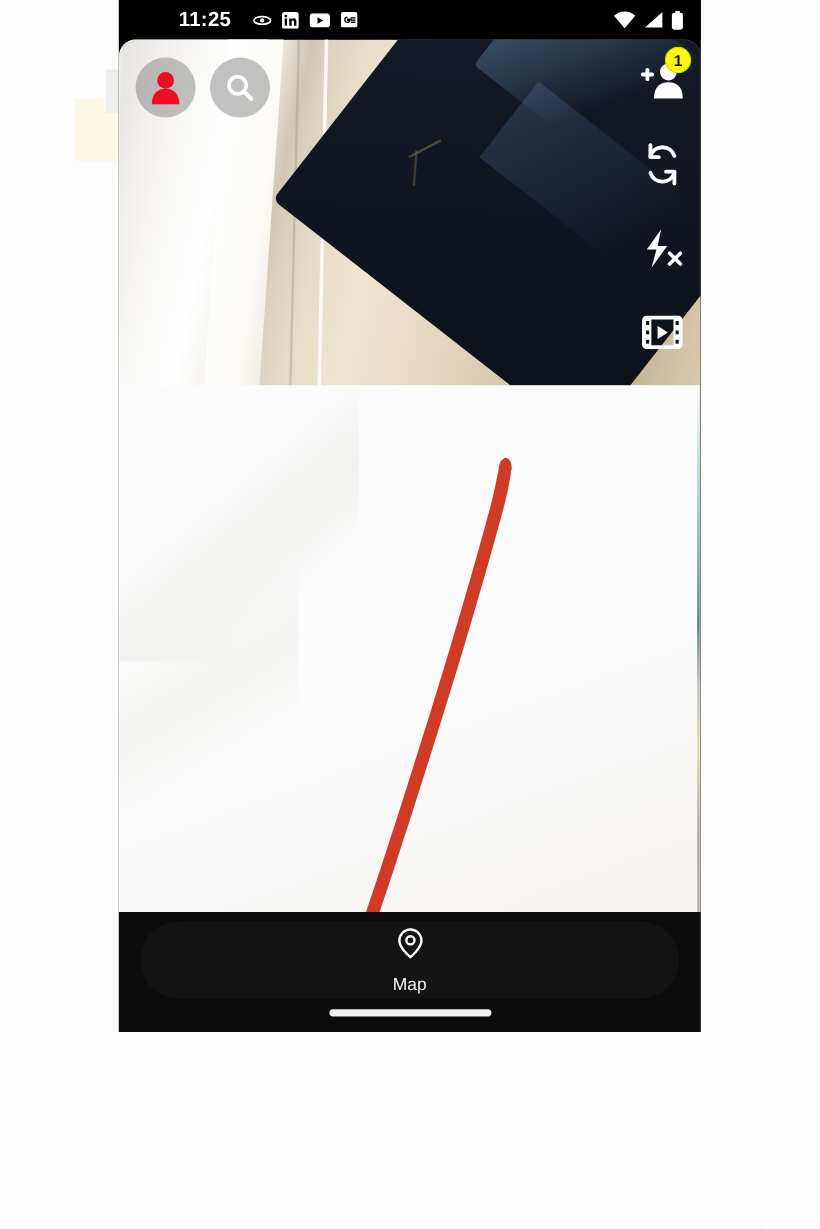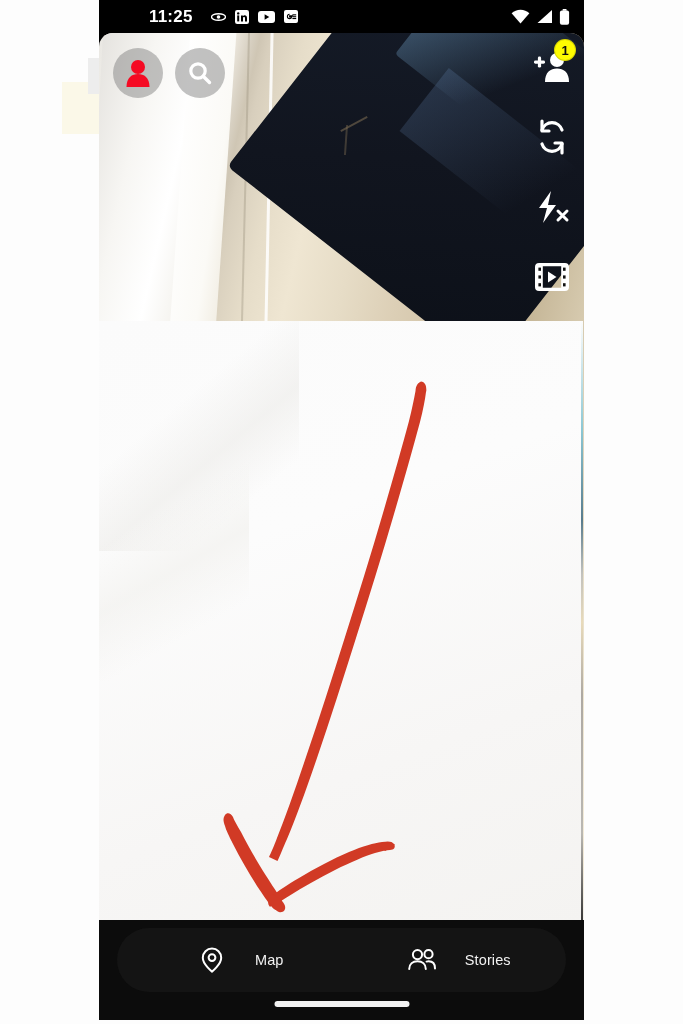--- a/index.html
+++ b/index.html
@@ -6,21 +6,21 @@
   html,body{
     width:683px; height:1024px;
     background:#ffffff;
     font-family:"Liberation Sans", sans-serif;
     overflow:hidden;
   }
   .page{ position:relative; width:683px; height:1024px; background:#fdfdfd; }
 
   
   .phone{
-    position:absolute; left:99px; top:0; width:485px; height:1020px;
+    position:absolute; left:99px; top:0; width:485px; height:860px;
     background:#000; overflow:hidden;
   }
 
   
   .statusbar{
     position:absolute; left:0; top:0; width:485px; height:33px;
     background:#000; display:flex; align-items:center;
     padding:0 14px;
   }
   .sb-time{
@@ -185,21 +185,21 @@
     background:#0c0c0c;
   }
   .nav-pill{
     position:absolute; left:18px; top:8px; width:449px; height:64px;
     background:#141414; border-radius:32px;
     display:flex; align-items:center; justify-content:space-between;
     padding:0 6px;
   }
   .nav-item{
     position:relative; flex:1; height:60px;
-    display:flex; flex-direction:row; align-items:center; justify-content:center;
+    display:flex; flex-direction:column; align-items:center; justify-content:center;
     gap:12px;
   }
   .nav-ico-wrap{
     position:relative; width:62px; height:30px;
     display:flex; align-items:center; justify-content:center;
     border-radius:15px;
   }
   .nav-item.active .nav-ico-wrap{ background:#2b2b2b; }
   .nav-label{ color:#f2f2f2; font-size:14.5px; font-weight:400; letter-spacing:.1px; }
   .nav-dot{
@@ -444,31 +444,20 @@
             <svg width="24" height="26" viewBox="0 0 24 26">
               <path d="M12 1.6 C6.9 1.6 2.8 5.7 2.8 10.8 C2.8 17.4 12 24.6 12 24.6 C12 24.6 21.2 17.4 21.2 10.8 C21.2 5.7 17.1 1.6 12 1.6 Z" fill="none" stroke="#fff" stroke-width="2"></path>
               <circle cx="12" cy="10.6" r="3.4" fill="none" stroke="#fff" stroke-width="2"></circle>
             </svg>
           </div>
           <span class="nav-label">Map</span>
         </div>
 
 
 
-        <div class="nav-item">
-          <div class="nav-ico-wrap">
-            <svg width="30" height="24" viewBox="0 0 30 24">
-              <circle cx="10.5" cy="6.6" r="4.6" fill="none" stroke="#fff" stroke-width="2"></circle>
-              <circle cx="21.5" cy="6.2" r="4.1" fill="none" stroke="#fff" stroke-width="2"></circle>
-              <path d="M2.2 21 C2.2 15.8 5.9 13.2 10.5 13.2 C15.1 13.2 18.8 15.8 18.8 21" fill="none" stroke="#fff" stroke-width="2" stroke-linecap="round"></path>
-              <path d="M19.5 13.6 C20.2 13.4 20.9 13.3 21.6 13.3 C25.6 13.3 28 15.8 28 20.4" fill="none" stroke="#fff" stroke-width="2" stroke-linecap="round"></path>
-            </svg>
-          </div>
-          <span class="nav-label">Stories</span>
-        </div>
 
       </div>
 
       <div class="home-indicator"></div>
     </div>
 
   </div>
 </div>
 
 </body></html>

